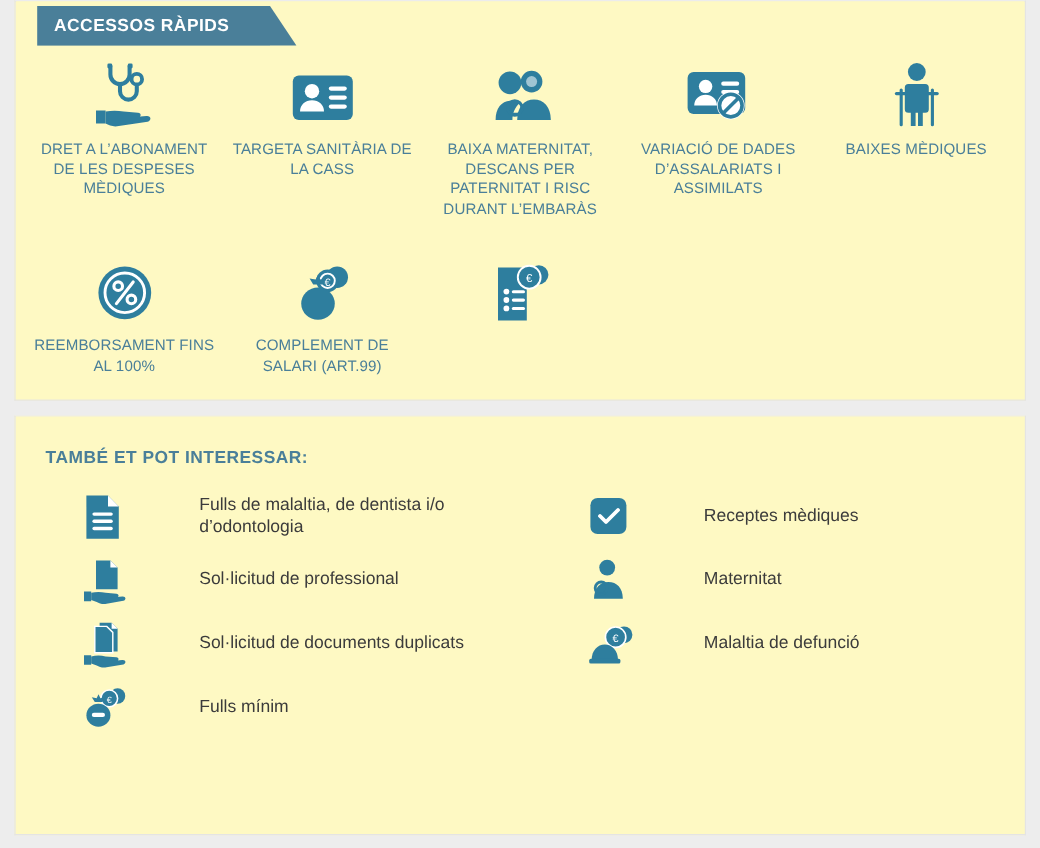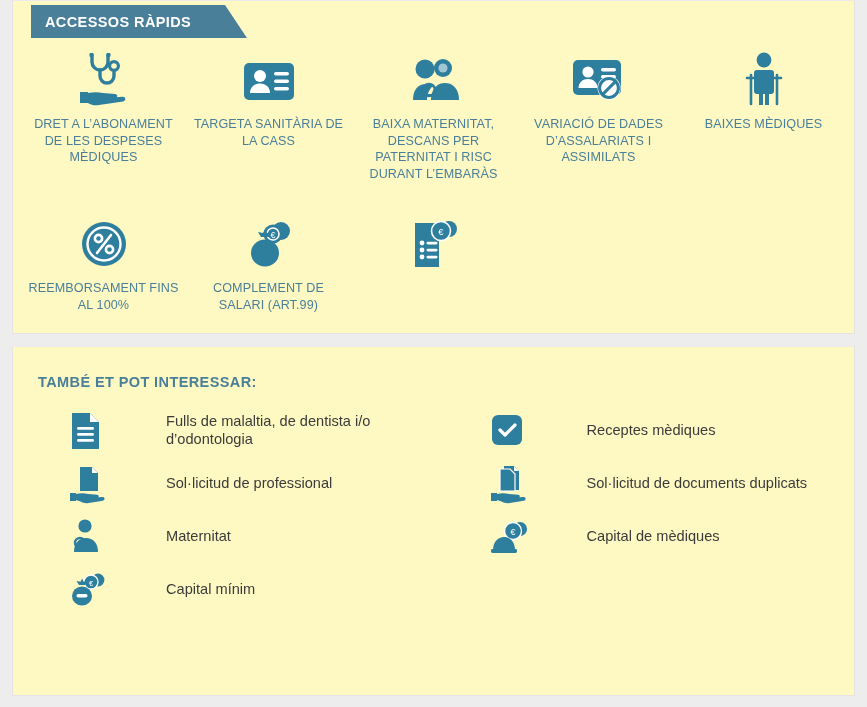--- a/index.html
+++ b/index.html
@@ -317,68 +317,68 @@
             <path d="M24 3l6 6h-6z" fill="#fff"></path>
             <path d="M2 29h6v8H2z" fill="#2e7e9e"></path>
             <path d="M8 30c4-1 8-1 12 0l9 .8c2.4.2 2.4 2.8 0 3l-7 .3 12-1.1c3-.3 3.5 2.8.8 3.7l-14 2.4c-3 .7-6-.2-8.2-1.5L8 36z" fill="#2e7e9e"></path>
           </svg>
         </div>
         <div class="also-label">Sol·licitud de professional</div>
       </div>
 
       <div class="also-item">
         <div class="also-ico">
+          <svg width="38" height="38" viewBox="0 0 38 38">
+            <circle cx="17" cy="8" r="6.6" fill="#2e7e9e"></circle>
+            <path d="M6 34c0-9 5-14 12-14s12 5 12 14z" fill="#2e7e9e"></path>
+            <circle cx="12" cy="25" r="5" fill="none" stroke="#2e7e9e" stroke-width="2.4"></circle>
+            <path d="M8.5 28.5c2 1.8 5 1.8 7 0z" fill="#2e7e9e"></path>
+          </svg>
+        </div>
+        <div class="also-label">Maternitat</div>
+      </div>
+
+      <div class="also-item">
+        <div class="also-ico">
           <svg width="40" height="40" viewBox="0 0 40 40">
             <path d="M15 2h10l5 5v19H15z" fill="#2e7e9e"></path>
             <path d="M25 2l5 5h-5z" fill="#fff"></path>
             <path d="M11 5h10l5 5v17H11z" fill="#2e7e9e" stroke="#fff" stroke-width="1.2"></path>
             <path d="M2 29h6v8H2z" fill="#2e7e9e"></path>
             <path d="M8 30c4-1 8-1 12 0l9 .8c2.4.2 2.4 2.8 0 3l-7 .3 12-1.1c3-.3 3.5 2.8.8 3.7l-14 2.4c-3 .7-6-.2-8.2-1.5L8 36z" fill="#2e7e9e"></path>
           </svg>
         </div>
         <div class="also-label">Sol·licitud de documents duplicats</div>
       </div>
 
-      <div class="also-item">
-        <div class="also-ico">
-          <svg width="38" height="38" viewBox="0 0 38 38">
-            <circle cx="17" cy="8" r="6.6" fill="#2e7e9e"></circle>
-            <path d="M6 34c0-9 5-14 12-14s12 5 12 14z" fill="#2e7e9e"></path>
-            <circle cx="12" cy="25" r="5" fill="none" stroke="#2e7e9e" stroke-width="2.4"></circle>
-            <path d="M8.5 28.5c2 1.8 5 1.8 7 0z" fill="#2e7e9e"></path>
-          </svg>
-        </div>
-        <div class="also-label">Maternitat</div>
-      </div>
-
 
 
       <div class="also-item">
         <div class="also-ico">
           <svg width="42" height="38" viewBox="0 0 42 38">
             <circle cx="31" cy="11" r="7" fill="#2e7e9e"></circle>
             <circle cx="24" cy="13" r="8.5" fill="#2e7e9e" stroke="#fff" stroke-width="1.4"></circle>
             <text x="24" y="17" font-size="9" fill="#fff" text-anchor="middle" font-family="'Liberation Sans',sans-serif">€</text>
             <path d="M4 32c0-8 5-13 11-13s11 5 11 13z" fill="#2e7e9e"></path>
             <rect x="2" y="31" width="26" height="4" rx="1.4" fill="#2e7e9e"></rect>
           </svg>
         </div>
-        <div class="also-label">Capital de mèdiques</div>
+        <div class="also-label">Malaltia de defunció</div>
       </div>
 
       <div class="also-item">
         <div class="also-ico">
           <svg width="40" height="38" viewBox="0 0 40 38">
             <circle cx="30" cy="9" r="6.4" fill="#2e7e9e"></circle>
             <circle cx="23" cy="11" r="7" fill="#2e7e9e" stroke="#fff" stroke-width="1.3"></circle>
             <text x="23" y="14.5" font-size="7.6" fill="#fff" text-anchor="middle" font-family="'Liberation Sans',sans-serif">€</text>
             <path d="M11 14l-2.5-4 4 .8 1.6-3.2 1.6 3.2 4-.8-2.5 4z" fill="#2e7e9e"></path>
             <ellipse cx="14" cy="25" rx="10" ry="9.6" fill="#2e7e9e"></ellipse>
             <rect x="8.5" y="23" width="11" height="3.6" rx="1.8" fill="#fff"></rect>
           </svg>
         </div>
-        <div class="also-label">Capital mínim</div>
+        <div class="also-label">Fulls mínim</div>
       </div>
 
     </div>
   </div>
 
 </div>
 
 </body></html>

